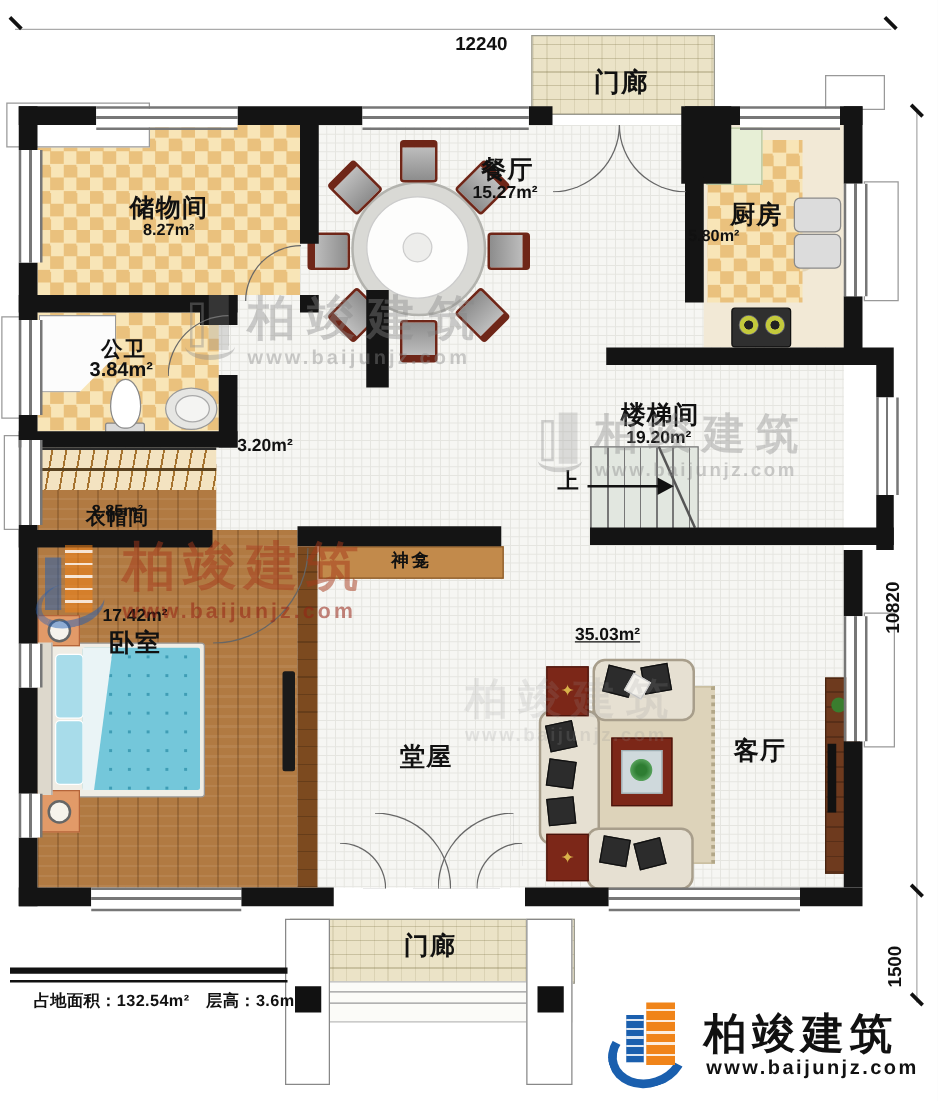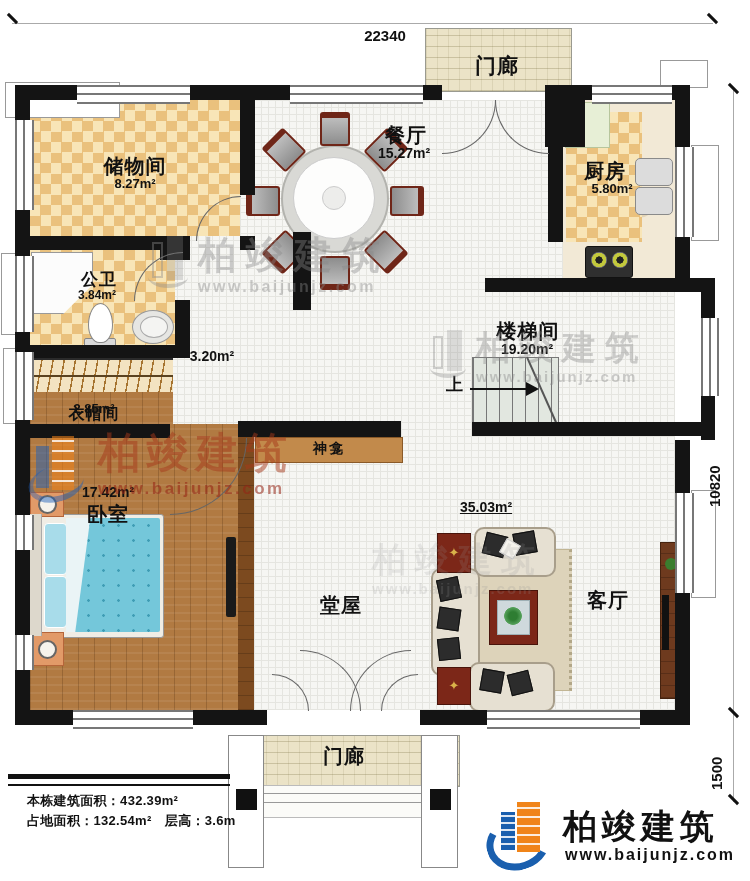--- a/index.html
+++ b/index.html
@@ -204,42 +204,42 @@
   <div class="redtable" style="left:437px;top:667px;width:32px;height:36px;color:#d9b24a;font-size:13px;line-height:36px;">✦</div>
   <div class="furn" style="left:660px;top:542px;width:26px;height:155px;background:#6e3a1e;border:1px solid #46230f;background-image:repeating-linear-gradient(0deg,rgba(0,0,0,.2) 0 1px,transparent 1px 12px);z-index:11;"></div>
   <div class="furn" style="left:662px;top:595px;width:7px;height:55px;background:#111;z-index:12;"></div>
   <div class="furn" style="left:665px;top:558px;width:12px;height:12px;border-radius:50%;background:#3a7d2e;z-index:12;"></div>
 
   <div class="rlabel" style="left:135px;top:153px;font-size:20px;">储物间</div>
   <div class="alabel" style="left:135px;top:176px;font-size:13px;">8.27m²</div>
   <div class="rlabel" style="left:406px;top:122px;font-size:20px;">餐厅</div>
   <div class="alabel" style="left:404px;top:145px;font-size:14px;">15.27m²</div>
   <div class="rlabel" style="left:605px;top:158px;font-size:20px;">厨房</div>
-  <div class="alabel" style="left:612px;top:181px;font-size:13px;text-align:center;">5.80m²</div>
+  <div class="alabel" style="left:571px;top:181px;font-size:13px;text-align:center;">5.80m²</div>
   <div class="rlabel" style="left:99px;top:268px;font-size:17px;">公卫</div>
-  <div class="alabel" style="left:97px;top:288px;font-size:12px;">3.84m²</div>
+  <div class="alabel" style="left:97px;top:288px;font-size:16px;">3.84m²</div>
   <div class="alabel" style="left:212px;top:348px;font-size:14px;">3.20m²</div>
   <div class="rlabel" style="left:94px;top:404px;font-size:16px;">衣帽间</div>
   <div class="alabel" style="left:94px;top:401px;font-size:13px;">2.85m²</div>
   <div class="rlabel" style="left:108px;top:461px;font-size:20px;margin-top:40px;">卧室</div>
   <div class="alabel" style="left:108px;top:484px;font-size:14px;">17.42m²</div>
   <div class="rlabel" style="left:528px;top:318px;font-size:20px;">楼梯间</div>
   <div class="alabel" style="left:527px;top:341px;font-size:14px;">19.20m²</div>
   <div class="rlabel" style="left:455px;top:373px;font-size:17px;">上</div>
   <div class="rlabel" style="left:341px;top:592px;font-size:20px;">堂屋</div>
   <div class="rlabel" style="left:608px;top:587px;font-size:20px;">客厅</div>
   <div class="alabel" style="left:486px;top:499px;font-size:14px;text-decoration:underline;">35.03m²</div>
   <div class="rlabel" style="left:329px;top:440px;font-size:14px;letter-spacing:2px;">神龛</div>
   <div class="rlabel" style="left:497px;top:52px;font-size:21px;">门廊</div>
   <div class="rlabel" style="left:344px;top:743px;font-size:20px;">门廊</div>
 
   <div class="dimline" style="left:12px;top:23px;width:701px;height:1px;"></div>
   <div class="tick" style="left:6px;top:17px;"></div>
   <div class="tick" style="left:706px;top:17px;"></div>
-  <div class="dimlabel" style="left:340px;top:27px;width:90px;text-align:center;">22340</div>
+  <div class="dimlabel" style="left:340px;top:27px;width:90px;text-align:center;">12240</div>
   <div class="dimline" style="left:733px;top:90px;width:1px;height:712px;"></div>
   <div class="tick" style="left:727px;top:87px;"></div>
   <div class="tick" style="left:727px;top:711px;"></div>
   <div class="tick" style="left:727px;top:798px;"></div>
   <div class="dimlabel vtext" style="left:706px;top:437px;height:70px;">10820</div>
   <div class="dimlabel vtext" style="left:708px;top:736px;height:54px;">1500</div>
 
   <div class="wm" style="left:148px;top:236px;">
     <div style="width:40px;height:56px;position:relative;margin-right:10px;">
       <div class="a" style="left:4px;top:6px;width:11px;height:36px;border:2px solid rgba(140,140,140,.40);"></div>
@@ -276,21 +276,20 @@
   <div class="wm" style="left:372px;top:542px;">
     <div class="txt">
       <div style="font-size:34px;font-weight:900;letter-spacing:9px;color:rgba(150,150,150,.18);line-height:1;">柏竣建筑</div>
       <div style="font-size:15px;font-weight:700;letter-spacing:2px;color:rgba(150,150,150,.20);margin-top:4px;">www.baijunjz.com</div>
     </div>
   </div>
 
   <div class="a" style="left:8px;top:774px;width:222px;height:5px;background:#111;z-index:45;"></div>
   <div class="a" style="left:8px;top:784px;width:222px;height:2px;background:#111;z-index:45;"></div>
   <div class="a" style="left:27px;top:791px;z-index:45;font-size:13px;font-weight:600;line-height:19.5px;letter-spacing:.3px;">
-    <div>本栋建筑面积：432.39m²</div>
     <div>占地面积：132.54m²　层高：3.6m</div>
   </div>
 
   <div class="a" style="left:483px;top:798px;width:260px;height:78px;z-index:45;">
     <div class="a" style="left:3px;top:18px;width:64px;height:54px;border:7px solid transparent;border-left-color:#1a5fae;border-bottom-color:#1a5fae;border-radius:50%;transform:rotate(-18deg);"></div>
     <div class="a" style="left:18px;top:14px;width:14px;height:38px;background:#1a5fae;background-image:repeating-linear-gradient(0deg,transparent 0 5px,rgba(255,255,255,.85) 5px 7px);"></div>
     <div class="a" style="left:34px;top:4px;width:23px;height:50px;background:#f08419;background-image:repeating-linear-gradient(0deg,transparent 0 7px,rgba(255,255,255,.85) 7px 9px);"></div>
     <div class="a" style="left:80px;top:6px;font-size:34px;font-weight:900;letter-spacing:5px;white-space:nowrap;">柏竣建筑</div>
     <div class="a" style="left:82px;top:48px;font-size:16px;font-weight:800;letter-spacing:2px;white-space:nowrap;">www.baijunjz.com</div>
   </div>

